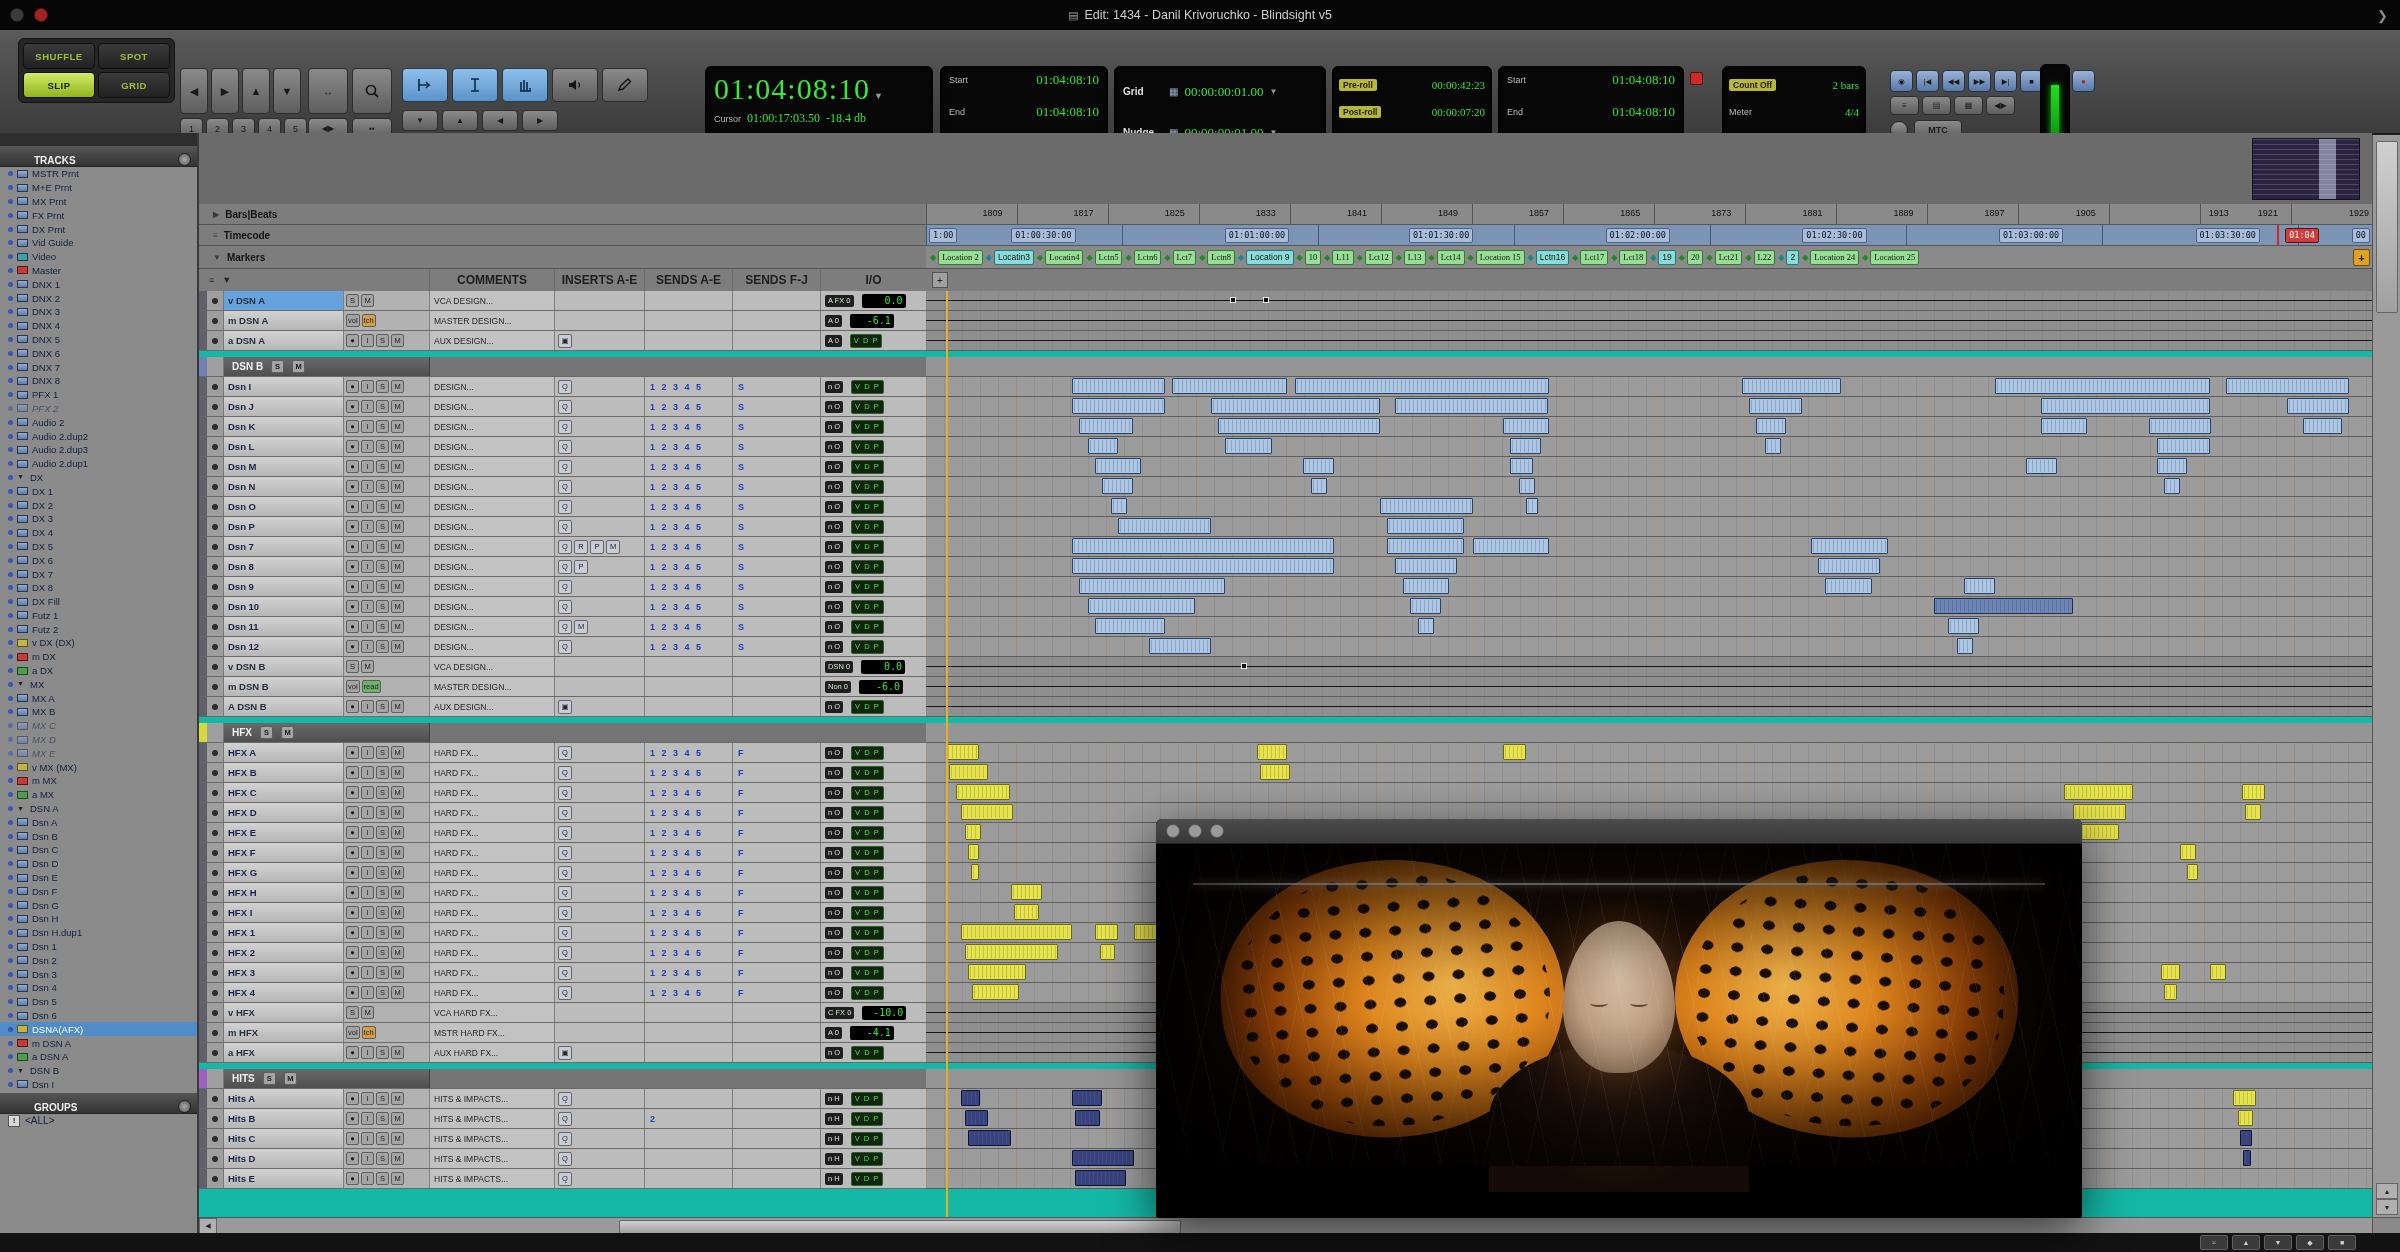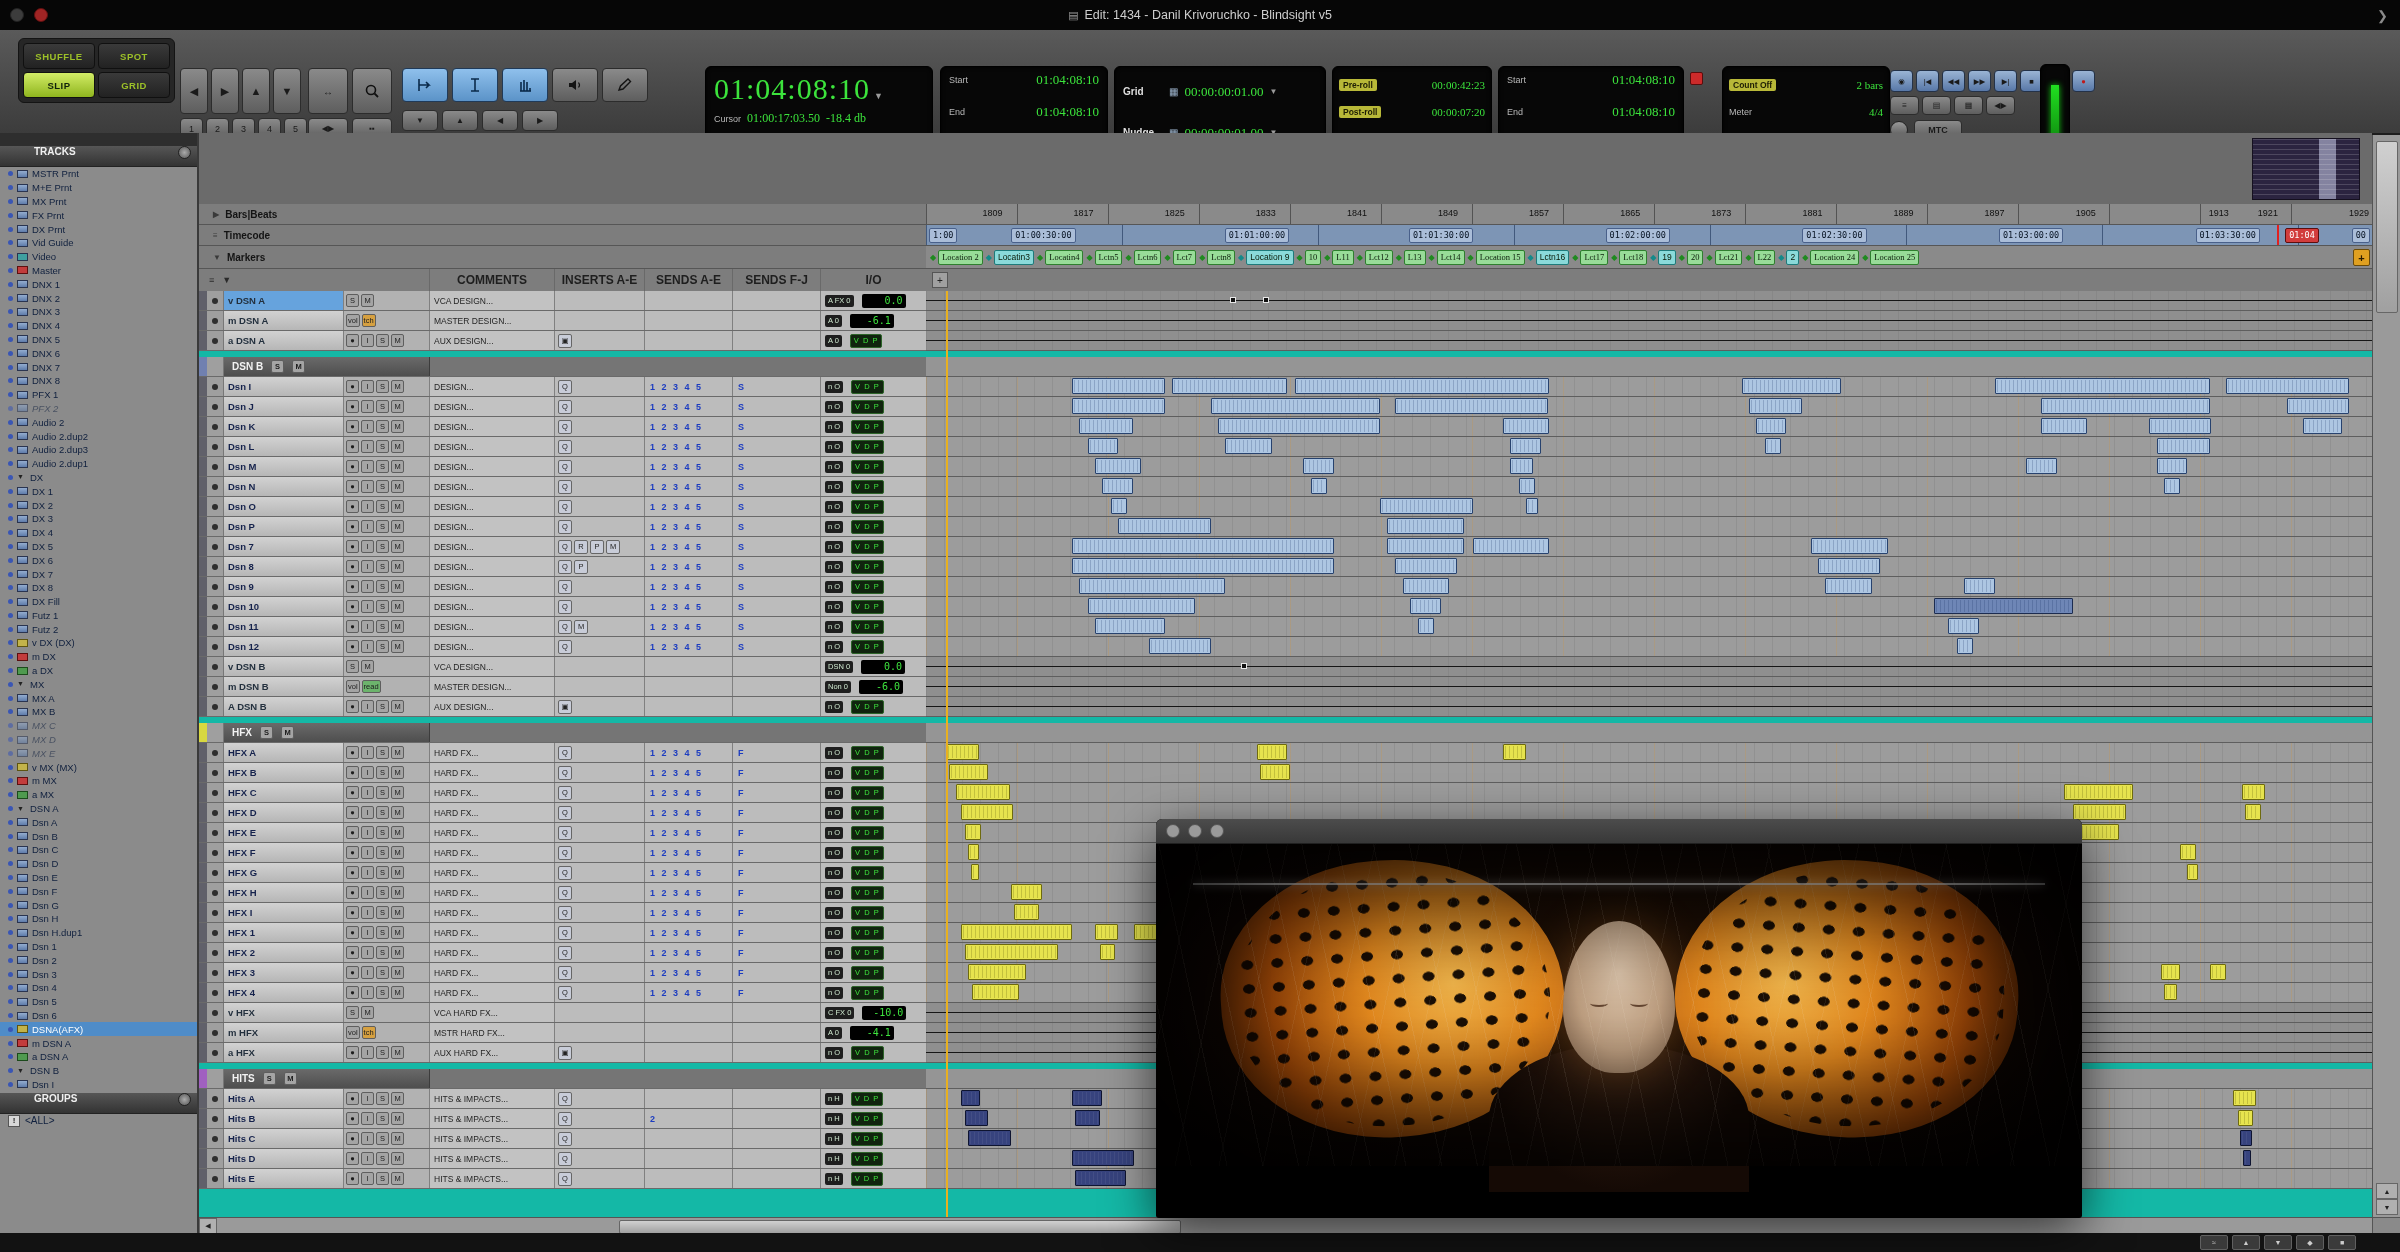--- a/index.html
+++ b/index.html
@@ -64,38 +64,38 @@
   .gnrow .name{color:#e0e0e0;font-size:10px;font-weight:bold;width:40px;}
   .gnrow .g{font-size:13px;}
   .gnrow .caret{color:#9a9a9a;font-size:8px;}
   .gicon{color:#9ab0c8;font-size:10px;}
   #rolls{left:1332px;top:36px;width:160px;height:92px;box-sizing:border-box;padding:4px 6px;
          display:flex;flex-direction:column;justify-content:space-around;}
   .rollrow{display:flex;align-items:center;justify-content:space-between;}
   .ychip{background:#b8b838;color:#1e1e04;font-size:8.5px;font-weight:bold;padding:1px 4px;border-radius:2px;}
   .rollrow .g{font-size:11px;}
   #reddot{left:1690px;top:42px;width:11px;height:11px;background:#cc2a2a;border:1px solid #5a0c0c;border-radius:2px;}
-  #tempo{left:1722px;top:36px;width:168px;height:92px;box-sizing:border-box;padding:4px 6px;
+  #tempo{left:1722px;top:36px;width:144px;height:92px;box-sizing:border-box;padding:4px 6px;
          display:flex;flex-direction:column;justify-content:space-around;}
   #tempo .g{font-size:11px;}
   #transport1{left:1890px;top:40px;display:flex;gap:3px;}
   #transport1 .btn{width:21px;height:20px;font-size:7.5px;background:linear-gradient(#9ab4d4,#5878a8);border-color:#243248;}
   #transport1 .btn.play{background:linear-gradient(#9ee08a,#4c9a3c);}
   #transport1 .btn.rec{color:#c01818;}
   #transport2{left:1890px;top:66px;display:flex;gap:3px;}
   #transport2 .btn{width:27px;height:17px;font-size:8px;}
   #mtcrow{left:1890px;top:90px;display:flex;gap:6px;align-items:center;}
   #mtcrow .rnd{width:16px;height:16px;border-radius:50%;background:linear-gradient(#999,#555);border:1px solid #222;}
   #mtc{width:46px;height:17px;font-size:9px;font-weight:bold;}
   #meter{left:2040px;top:34px;width:30px;height:95px;display:flex;align-items:flex-end;justify-content:center;padding:3px;box-sizing:border-box;}
   #meter .bar{width:8px;height:80%;background:linear-gradient(#20e020,#0c7a0c);box-shadow:0 0 6px #1c1;}
   
   #sidebar{position:absolute;left:0;top:133px;width:199px;height:1119px;background:#8b8b8b;border-right:2px solid #3a3a3a;box-sizing:border-box;}
   .panelhead{height:20px;background:linear-gradient(#565656,#333);color:#f0f0f0;font-size:10px;font-weight:bold;
-             display:flex;align-items:flex-start;padding-left:34px;position:relative;border-bottom:1px solid #222;}
+             display:flex;align-items:flex-end;padding-left:34px;position:relative;border-bottom:1px solid #222;}
   .panelhead .knob{position:absolute;right:6px;width:11px;height:11px;border-radius:50%;background:radial-gradient(#aaa,#555);border:1px solid #222;}
   #sb-top{height:13px;background:#2e2e2e;}
   #tracklist{height:926px;overflow:hidden;}
   .sitem{height:13.8px;display:flex;align-items:center;padding-left:8px;font-size:9.5px;color:#10203e;white-space:nowrap;}
   .sitem.dim{opacity:.55;font-style:italic;}
   .sitem.sel{background:#4f8cc8;color:#fff;}
   .sdot{width:5px;height:5px;border-radius:50%;background:#3a56b4;margin-right:4px;flex:none;}
   .sico{width:11px;height:8px;margin-right:4px;flex:none;border:1px solid #2a3450;box-sizing:border-box;}
   .sico.w{background:linear-gradient(#93accf,#5f7cab);}
   .sico.v{background:#3fa0a0;}

